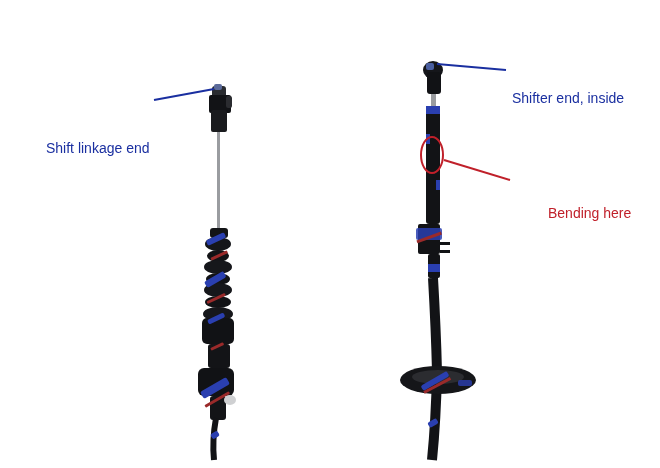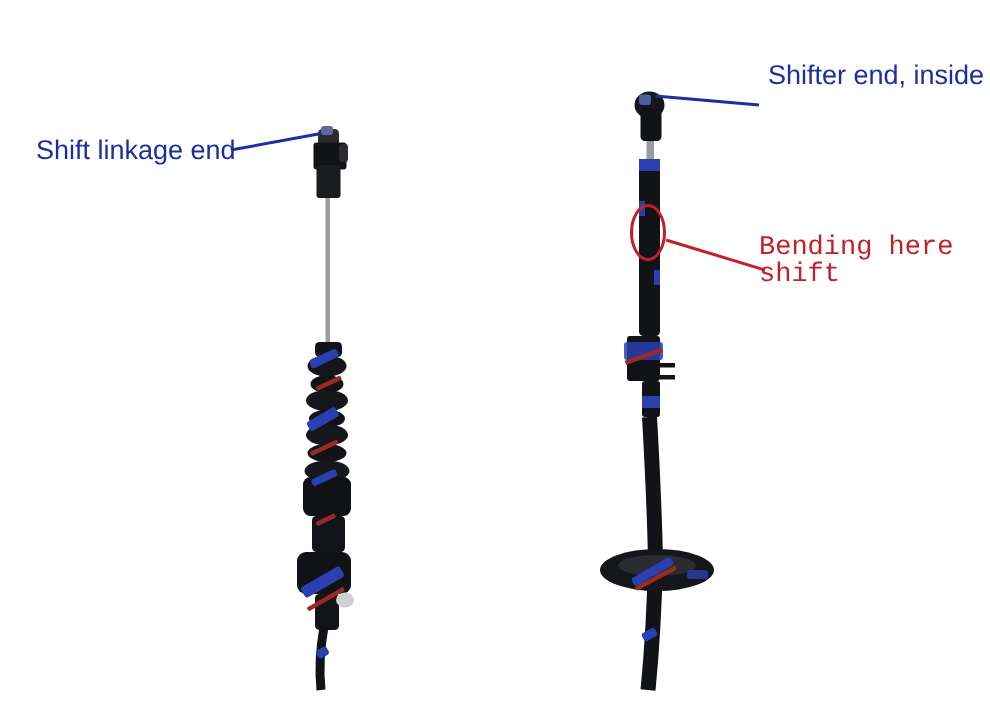--- a/index.html
+++ b/index.html
@@ -1,18 +1,18 @@
 <!DOCTYPE html>
 <html><head>
 <meta charset="utf-8">
 <style>
   html, body { margin: 0; padding: 0; background: #ffffff; }
   body { width: 660px; height: 468px; position: relative; overflow: hidden; font-family: "Liberation Sans", sans-serif; }
   .photo { position: absolute; left: 0; top: 0; width: 660px; height: 468px; }
-  .label { position: absolute; font-size: 18px; line-height: 18px; }
+  .label { position: absolute; font-size: 14px; line-height: 18px; margin-top: 48px; }
   .label-blue { color: #1a2fa0; }
   .label-red { color: #c0202a; }
 </style>
 </head>
 <body>
 
 <svg class="photo" viewBox="0 0 660 468" xmlns="http://www.w3.org/2000/svg">
 
   <g>
 
@@ -89,24 +89,23 @@
     </g>
     <rect x="428" y="420" width="10" height="6" rx="2" fill="#2a3fb0" transform="rotate(-30 433 423)"></rect>
   </g>
 
   <line x1="154" y1="100" x2="214" y2="89" stroke="#1a2fa0" stroke-width="2"></line>
   <line x1="437" y1="64" x2="506" y2="70" stroke="#1a2fa0" stroke-width="2"></line>
   <ellipse cx="432" cy="155" rx="11" ry="18" fill="none" stroke="#c0202a" stroke-width="2"></ellipse>
   <line x1="444" y1="160" x2="510" y2="180" stroke="#c0202a" stroke-width="2"></line>
 </svg>
 
-<div class="label label-blue" style="left:24px; top:91px;">
+<div class="label label-blue" style="left:46px; top:91px;">
   <span>Shift linkage end</span>
 </div>
 
 <div class="label label-blue" style="left:512px; top:41px;">
   <div>Shifter end, inside</div>
 </div>
 
-<div class="label label-red" style="left:506px; top:156px;font-family:Liberation Mono, monospace;">
+<div class="label label-red" style="left:548px; top:156px;">
   <div>Bending here</div>
-  <div>shift</div>
 </div>
 
 </body></html>

